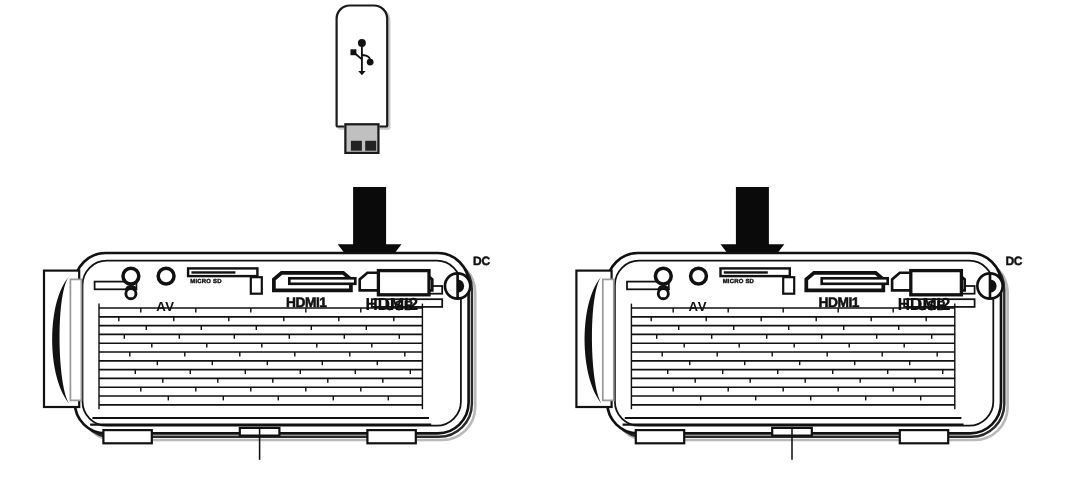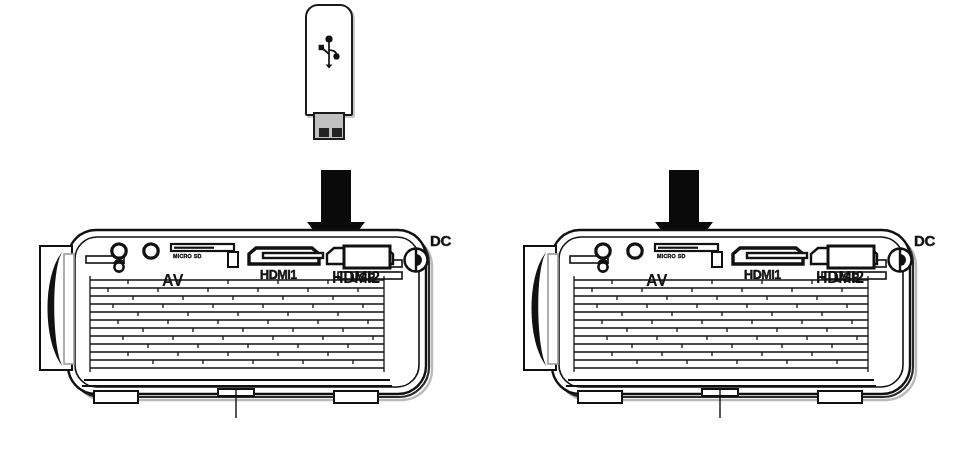--- a/index.html
+++ b/index.html
@@ -25,25 +25,25 @@
   
   .arrow{position:absolute;width:62px;height:92px;}
 
   
   .proj{position:absolute;width:400px;height:190px;}
   .proj.l{left:38px;top:228px;}
   .proj.r{left:522px;top:228px;}
   .proj svg{position:absolute;left:0;top:0;overflow:visible;}
 
   .plabel{position:absolute;font-weight:bold;line-height:1;color:#111;}
-  .lbl-av{font-size:16px;letter-spacing:.5px;margin-left:20px;}
+  .lbl-av{font-size:12px;letter-spacing:.5px;}
   .lbl-hdmi1{font-size:12.5px;letter-spacing:-.4px;-webkit-text-stroke:.5px #111;}
   .lbl-hdmi2{font-size:16px;letter-spacing:-.4px;}
   .lbl-usb{font-size:12px;letter-spacing:.3px;-webkit-text-stroke:.35px #111;}
-  .lbl-dc{font-size:15px;letter-spacing:-.3px;padding-left:24px;-webkit-text-stroke:.4px #111;}
+  .lbl-dc{font-size:11px;letter-spacing:-.3px;padding-left:24px;-webkit-text-stroke:.4px #111;}
   .lbl-sd{font-size:5.4px;font-weight:bold;letter-spacing:.2px;
           -webkit-text-stroke:.35px #111;white-space:nowrap;}
 </style>
 </head>
 <body>
 
 <div class="stage">
 
   <div class="panel left">
 

